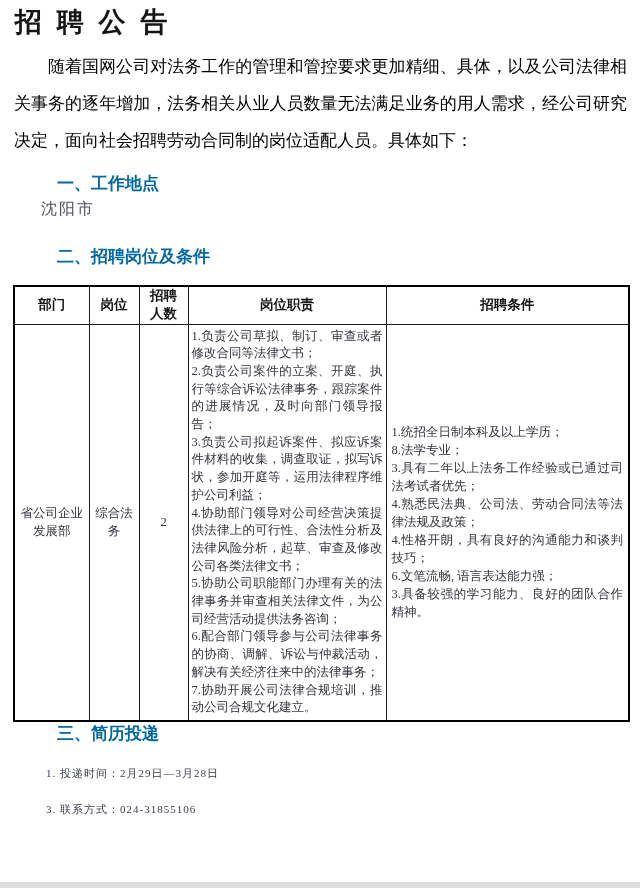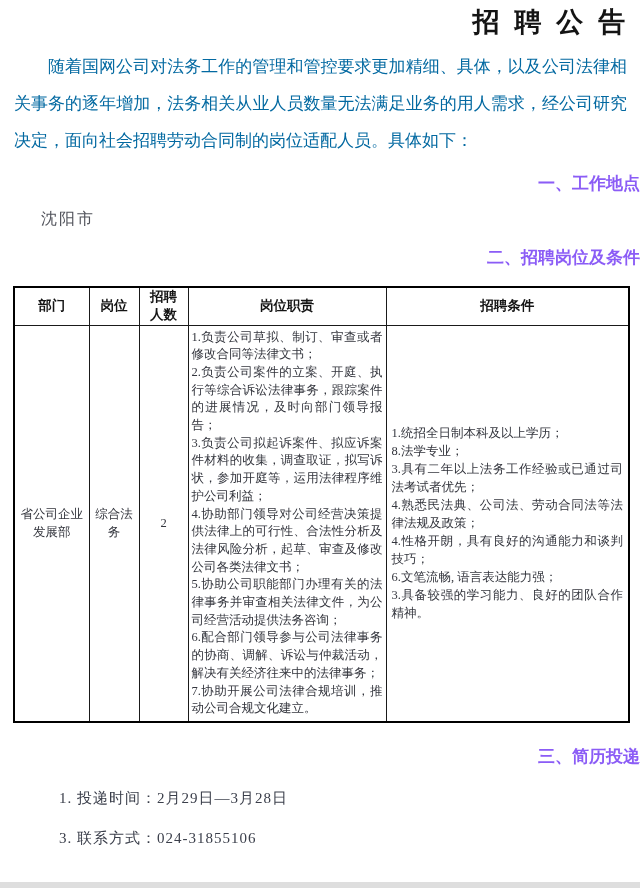--- a/index.html
+++ b/index.html
@@ -2,43 +2,42 @@
 <html><head>
 <meta charset="utf-8">
 <style>
   * { margin:0; padding:0; box-sizing:border-box; }
   html,body { background:#ffffff; }
   body {
     width:640px; height:888px; position:relative; overflow:hidden;
     font-family:"Liberation Serif", serif; color:#33353d;
   }
   .page-title {
-    padding-top:4px; text-align:right;
+    padding-top:4px; text-align:left;
     font-size:27px; font-weight:bold; color:#141414;
     letter-spacing:0.55em; text-indent:0.55em;
     font-family:"Liberation Serif", serif;
   }
   .intro {
     margin:8px 13px 0 14px;
     font-size:17px; line-height:37px; text-indent:34px;
-    text-align:justify; color:#0369a1;
+    text-align:justify; color:#000000;
   }
   .sec-heading {
     font-family:"Liberation Sans", sans-serif;
-    font-weight:bold; font-size:17px; color:#8b5cf6;
+    font-weight:bold; font-size:17px; color:#0369a1;
     padding-left:57px;
-    text-align:right;
   }
   .sec1 { margin-top:13px; }
   .location-value {
-    margin-top:14px; padding-left:41px;
+    margin-top:4px; padding-left:41px;
     font-size:16px; color:#51535b; letter-spacing:2px;
   }
-  .sec2 { margin-top:16px; }
-  .sec3 { margin-top:22px; }
+  .sec2 { margin-top:25px; }
+  .sec3 { }
   table.positions {
     margin:17px 0 0 13px; width:615px;
     border-collapse:collapse; table-layout:fixed;
   }
   table.positions, table.positions th, table.positions td {
     border:1px solid #1a1a1a;
   }
   table.positions { border:2px solid #000000; }
   table.positions th {
     height:38px; vertical-align:middle; text-align:center;
@@ -49,22 +48,22 @@
   col.c-dept { width:75px; } col.c-pos { width:50px; }
   col.c-count { width:49px; } col.c-duty { width:198px; }
   col.c-req { width:243px; }
   td { vertical-align:middle; font-size:12.5px; color:#33353d; }
   td.center { text-align:center; padding:0 5px; line-height:18px; }
   td.duties { padding:3px 3px;margin-left:20px; }
   td.duties div { line-height:17.7px; text-align:justify; }
   td.reqs { padding:3px 5px; }
   td.reqs div { line-height:18px; text-align:justify; }
   .resume-item {
-    margin-top:21px; padding-left:59px;
-    font-size:15px; color:#3a3e4a; letter-spacing:1px;
+    margin-top:21px; padding-left:46px;
+    font-size:11px; color:#3a3e4a; letter-spacing:1px;
   }
   .resume-item:first-of-type { margin-top:14px; }
   .bottom-strip {
     position:absolute; left:0; bottom:0; width:640px; height:6px;
     background:#dedede;
   }
 </style>
 </head>
 <body>
 

